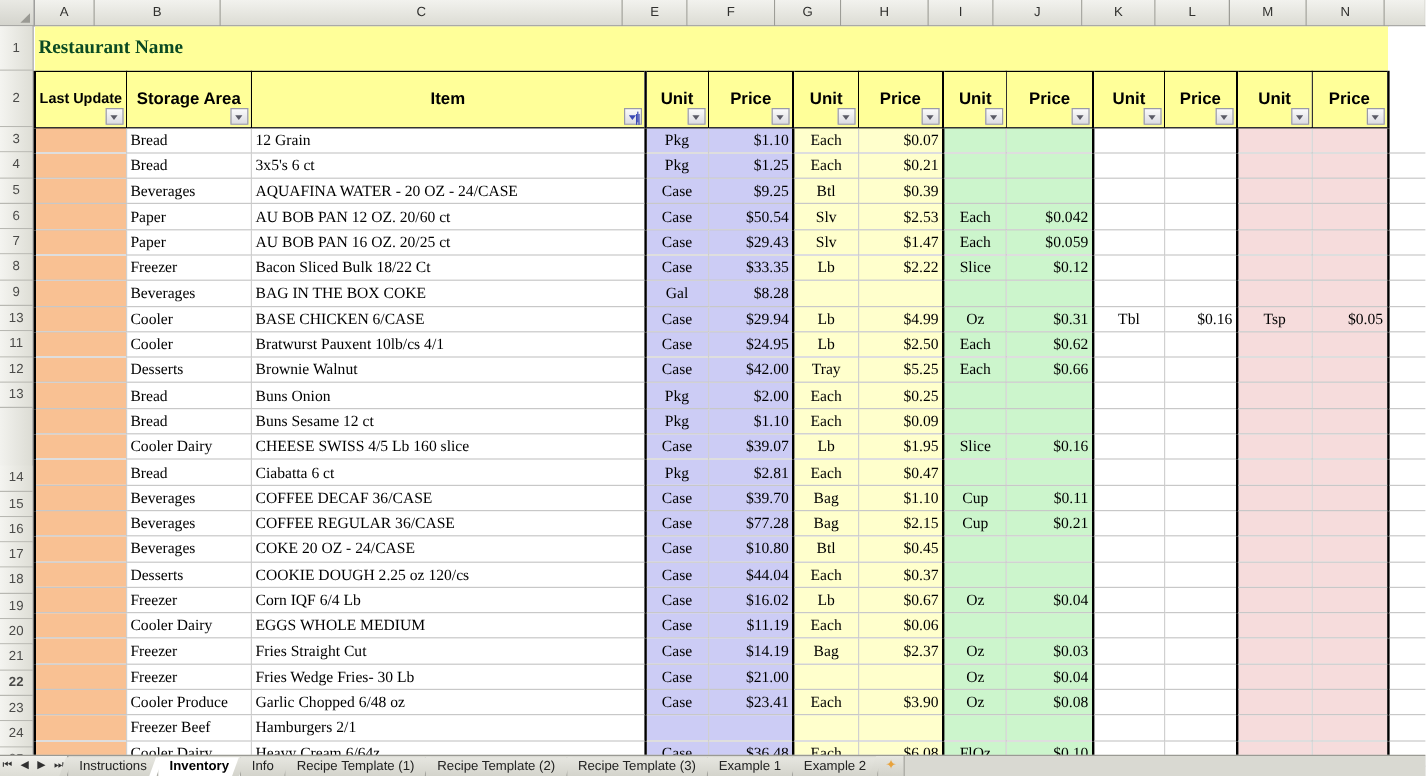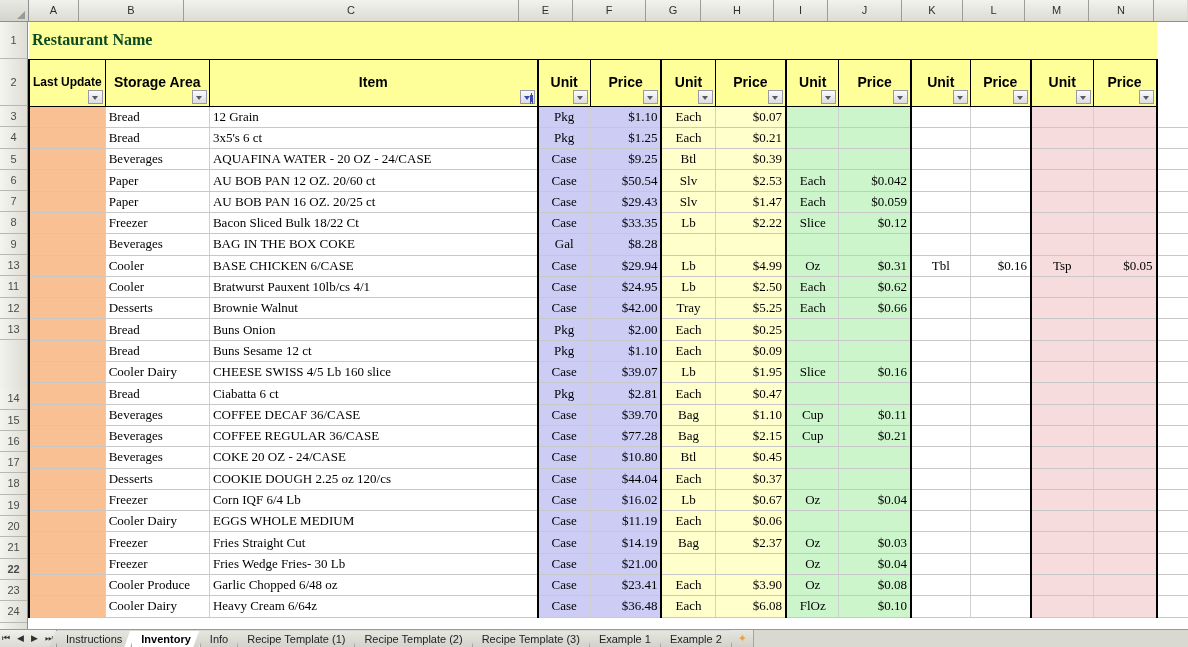--- a/index.html
+++ b/index.html
@@ -676,20 +676,36 @@
             <td class="c-green t-center bl">Oz</td>
             <td class="c-green t-right br">$0.08</td>
             <td class="c-white t-center bl"></td>
             <td class="c-white t-right br"></td>
             <td class="c-pink t-center bl"></td>
             <td class="c-pink t-right br"></td>
             <td class="c-outside"></td>
           </tr>
           <tr>
             <td class="c-a t-left bl"></td>
+            <td class="c-white t-left">Freezer Beef</td>
+            <td class="c-white t-left br">Hamburgers 2/1</td>
+            <td class="c-blue t-center bl"></td>
+            <td class="c-blue t-right br"></td>
+            <td class="c-yellow t-center bl"></td>
+            <td class="c-yellow t-right br"></td>
+            <td class="c-green t-center bl"></td>
+            <td class="c-green t-right br"></td>
+            <td class="c-white t-center bl"></td>
+            <td class="c-white t-right br"></td>
+            <td class="c-pink t-center bl"></td>
+            <td class="c-pink t-right br"></td>
+            <td class="c-outside"></td>
+          </tr>
+          <tr>
+            <td class="c-a t-left bl"></td>
             <td class="c-white t-left">Cooler Dairy</td>
             <td class="c-white t-left br">Heavy Cream  6/64z</td>
             <td class="c-blue t-center bl">Case</td>
             <td class="c-blue t-right br">$36.48</td>
             <td class="c-yellow t-center bl">Each</td>
             <td class="c-yellow t-right br">$6.08</td>
             <td class="c-green t-center bl">FlOz</td>
             <td class="c-green t-right br">$0.10</td>
             <td class="c-white t-center bl"></td>
             <td class="c-white t-right br"></td>

